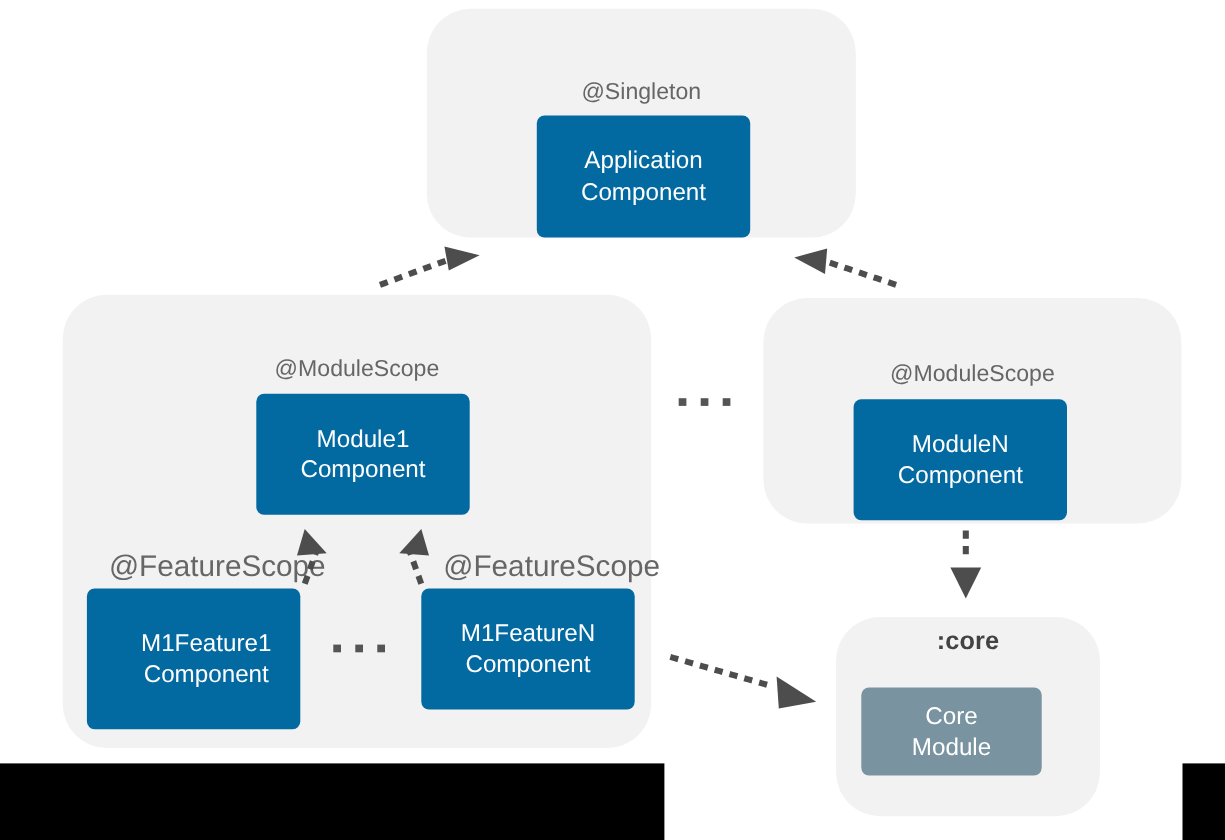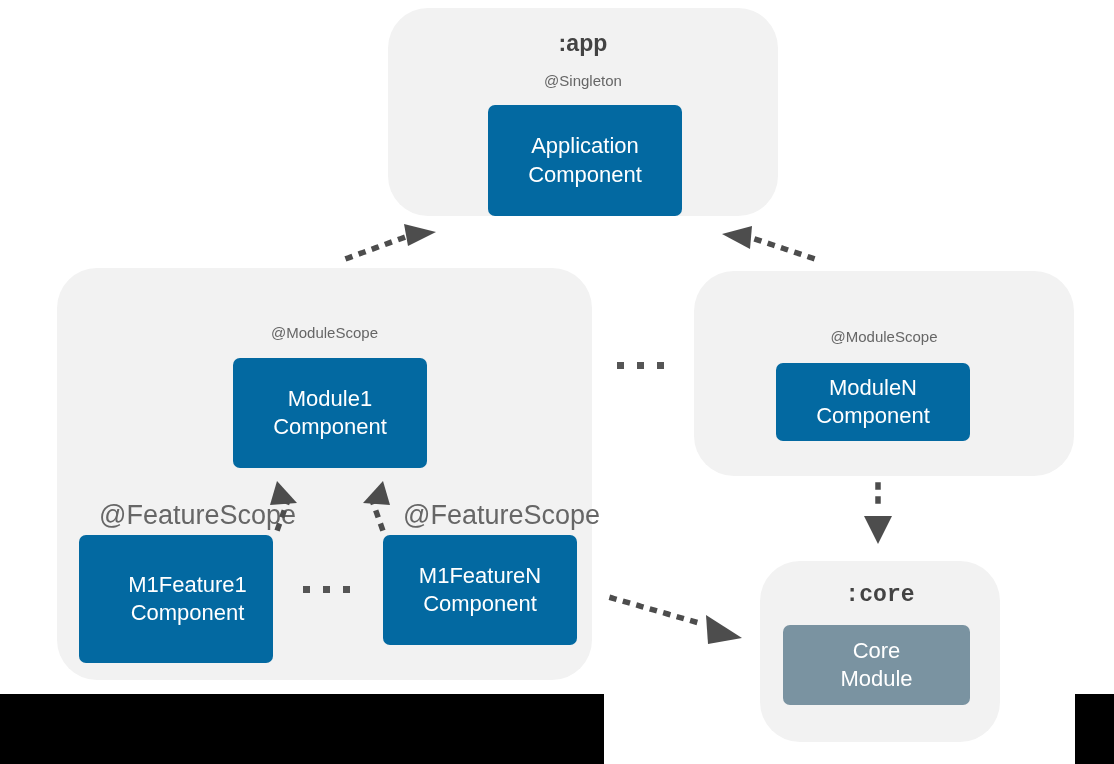--- a/index.html
+++ b/index.html
@@ -31,21 +31,21 @@
     font-weight: bold;
     font-size: 23px;
     color: #434343;
     letter-spacing: 0.1px;
   }
   .scope-label {
     position: absolute;
     left: 0;
     right: 0;
     text-align: center;
-    font-size: 15px;
+    font-size: 21px;
     color: #666666;
   }
 
   
   .chip {
     position: absolute;
     border-radius: 7px;
     color: #ffffff;
     display: flex;
     align-items: center;
@@ -104,21 +104,20 @@
     position: absolute;
     background: #000000;
   }
 </style>
 </head>
 <body>
 
 <div id="stage">
 
   <div class="module-box" style="left:388px; top:8px; width:390px; height:208px;">
-    <div class="module-title" style="top:22px;">:app</div>
     <div class="scope-label" style="top:64px;">@Singleton</div>
     <div class="chip green" style="left:100px; top:97px; width:194px; height:111px;">
       <span>
         <span>Application</span>
         <span>Component</span>
       </span>
     </div>
   </div>
 
   <div class="module-box" style="left:57px; top:268px; width:535px; height:412px;">
@@ -149,37 +148,37 @@
   <div class="free-label" style="left:403px; top:500px;">@FeatureScope</div>
 
   <div class="dots" style="left:303px; top:586px;">
     <i></i>
       <i></i>
       <i></i>
   </div>
 
   <div class="module-box" style="left:694px; top:271px; width:380px; height:205px;">
     <div class="scope-label" style="top:57px;">@ModuleScope</div>
-    <div class="chip green" style="left:82px; top:92px; width:194px; height:78px;">
+    <div class="chip green" style="left:82px; top:92px; width:194px; height:110px;">
       <span>
         <span>ModuleN</span>
         <span>Component</span>
       </span>
     </div>
   </div>
 
   <div class="dots" style="left:617px; top:362px;">
     <i></i>
       <i></i>
       <i></i>
   </div>
 
   <div class="module-box" style="left:760px; top:561px; width:240px; height:181px;">
-    <div class="module-title" style="top:21px;font-family:Liberation Mono, monospace;">:core</div>
-    <div class="chip slate" style="left:23px; top:64px; width:187px; height:80px;">
+    <div class="module-title" style="top:8px;">:core</div>
+    <div class="chip slate" style="left:23px; top:64px; width:164px; height:80px;">
       <span>
         <span>Core</span>
         <span>Module</span>
       </span>
     </div>
   </div>
 
   <svg id="arrows" viewBox="0 0 1114 764" xmlns="http://www.w3.org/2000/svg">
 
     <g>

